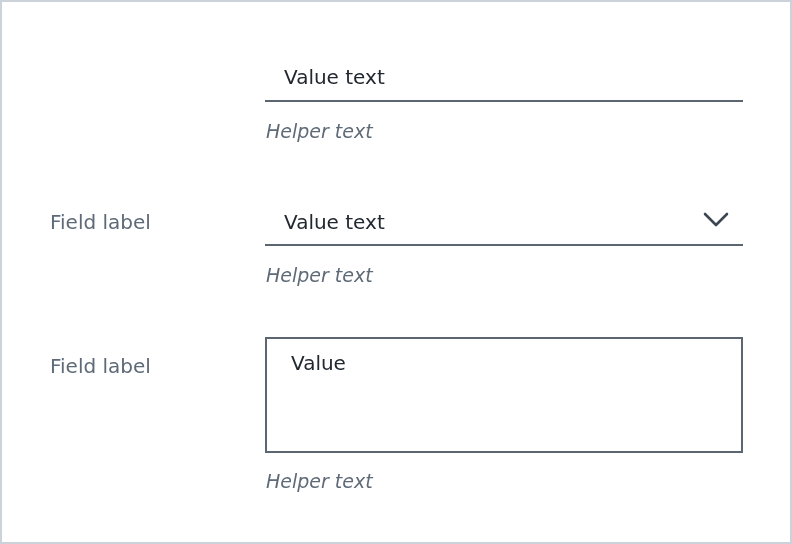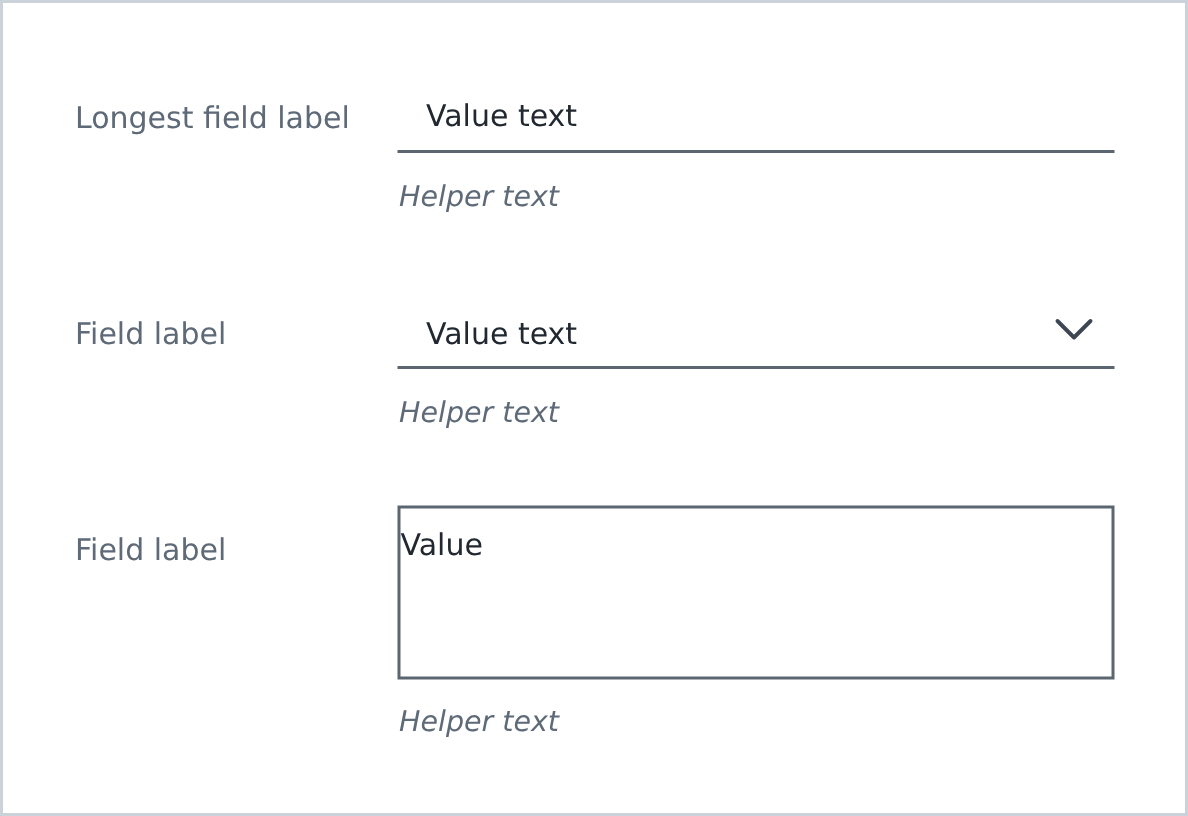--- a/index.html
+++ b/index.html
@@ -80,36 +80,35 @@
   }
   .textarea-control {
     position: absolute;
     left: 263px;
     top: 335px;
     width: 478px;
     height: 116px;
     box-sizing: border-box;
     border: 2px solid #5b6670;
     background: #ffffff;
-    padding: 12px 0;
+    padding: 12px 24px;
     font-family: "DejaVu Sans", "Liberation Sans", sans-serif;
     font-size: 20px;
     line-height: 24px;
     color: #212830;
     resize: none;
     outline: none;
     overflow: hidden;
   }
 </style>
 </head>
 <body>
 
 <div class="page">
 
-  <div class="field-label" style="top:64px;">Longest field label</div>
   <input class="text-input" type="text" value="Value text" style="">
   <div class="helper-text" style="top:118px;">Helper text</div>
 
   <div class="field-label" style="top:208px;">Field label</div>
   <div class="select-control">
     <span class="select-value">Value text</span>
     <svg class="chevron" viewBox="0 0 26 16">
       <polyline points="2,2 13,13 24,2" fill="none" stroke="#3d4653" stroke-width="2.6" stroke-linecap="round" stroke-linejoin="round"></polyline>
     </svg>
   </div>

